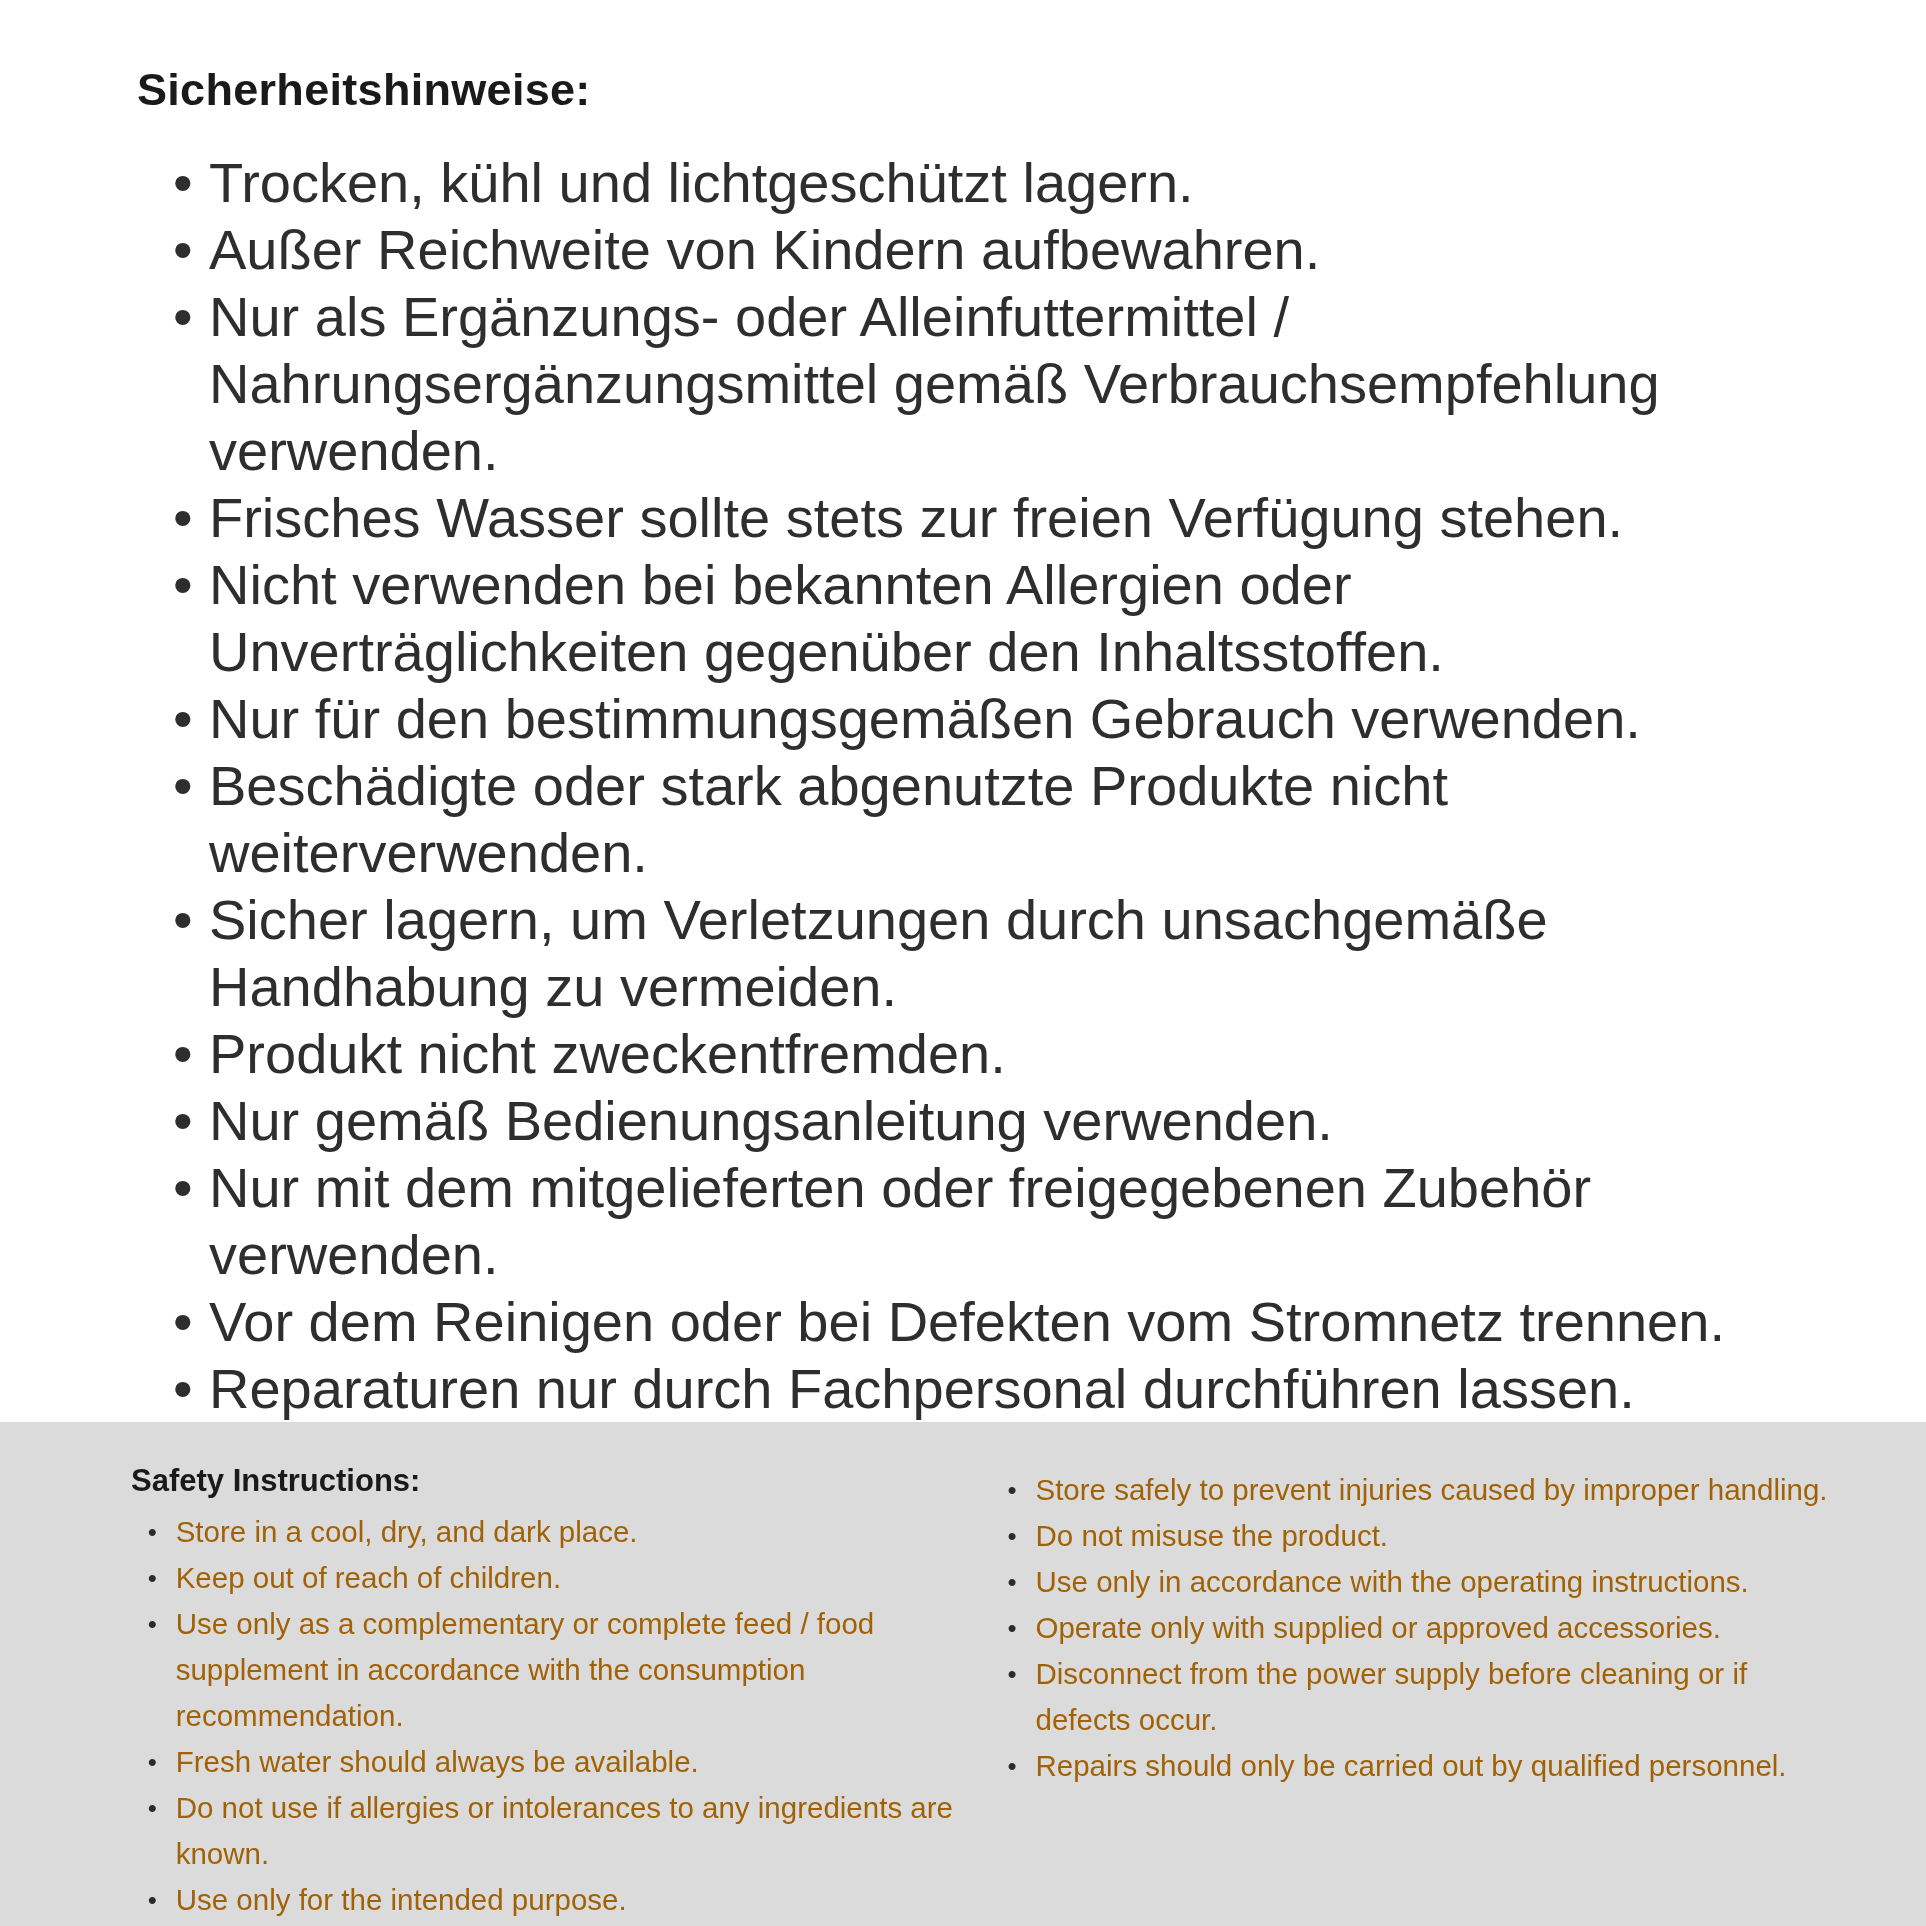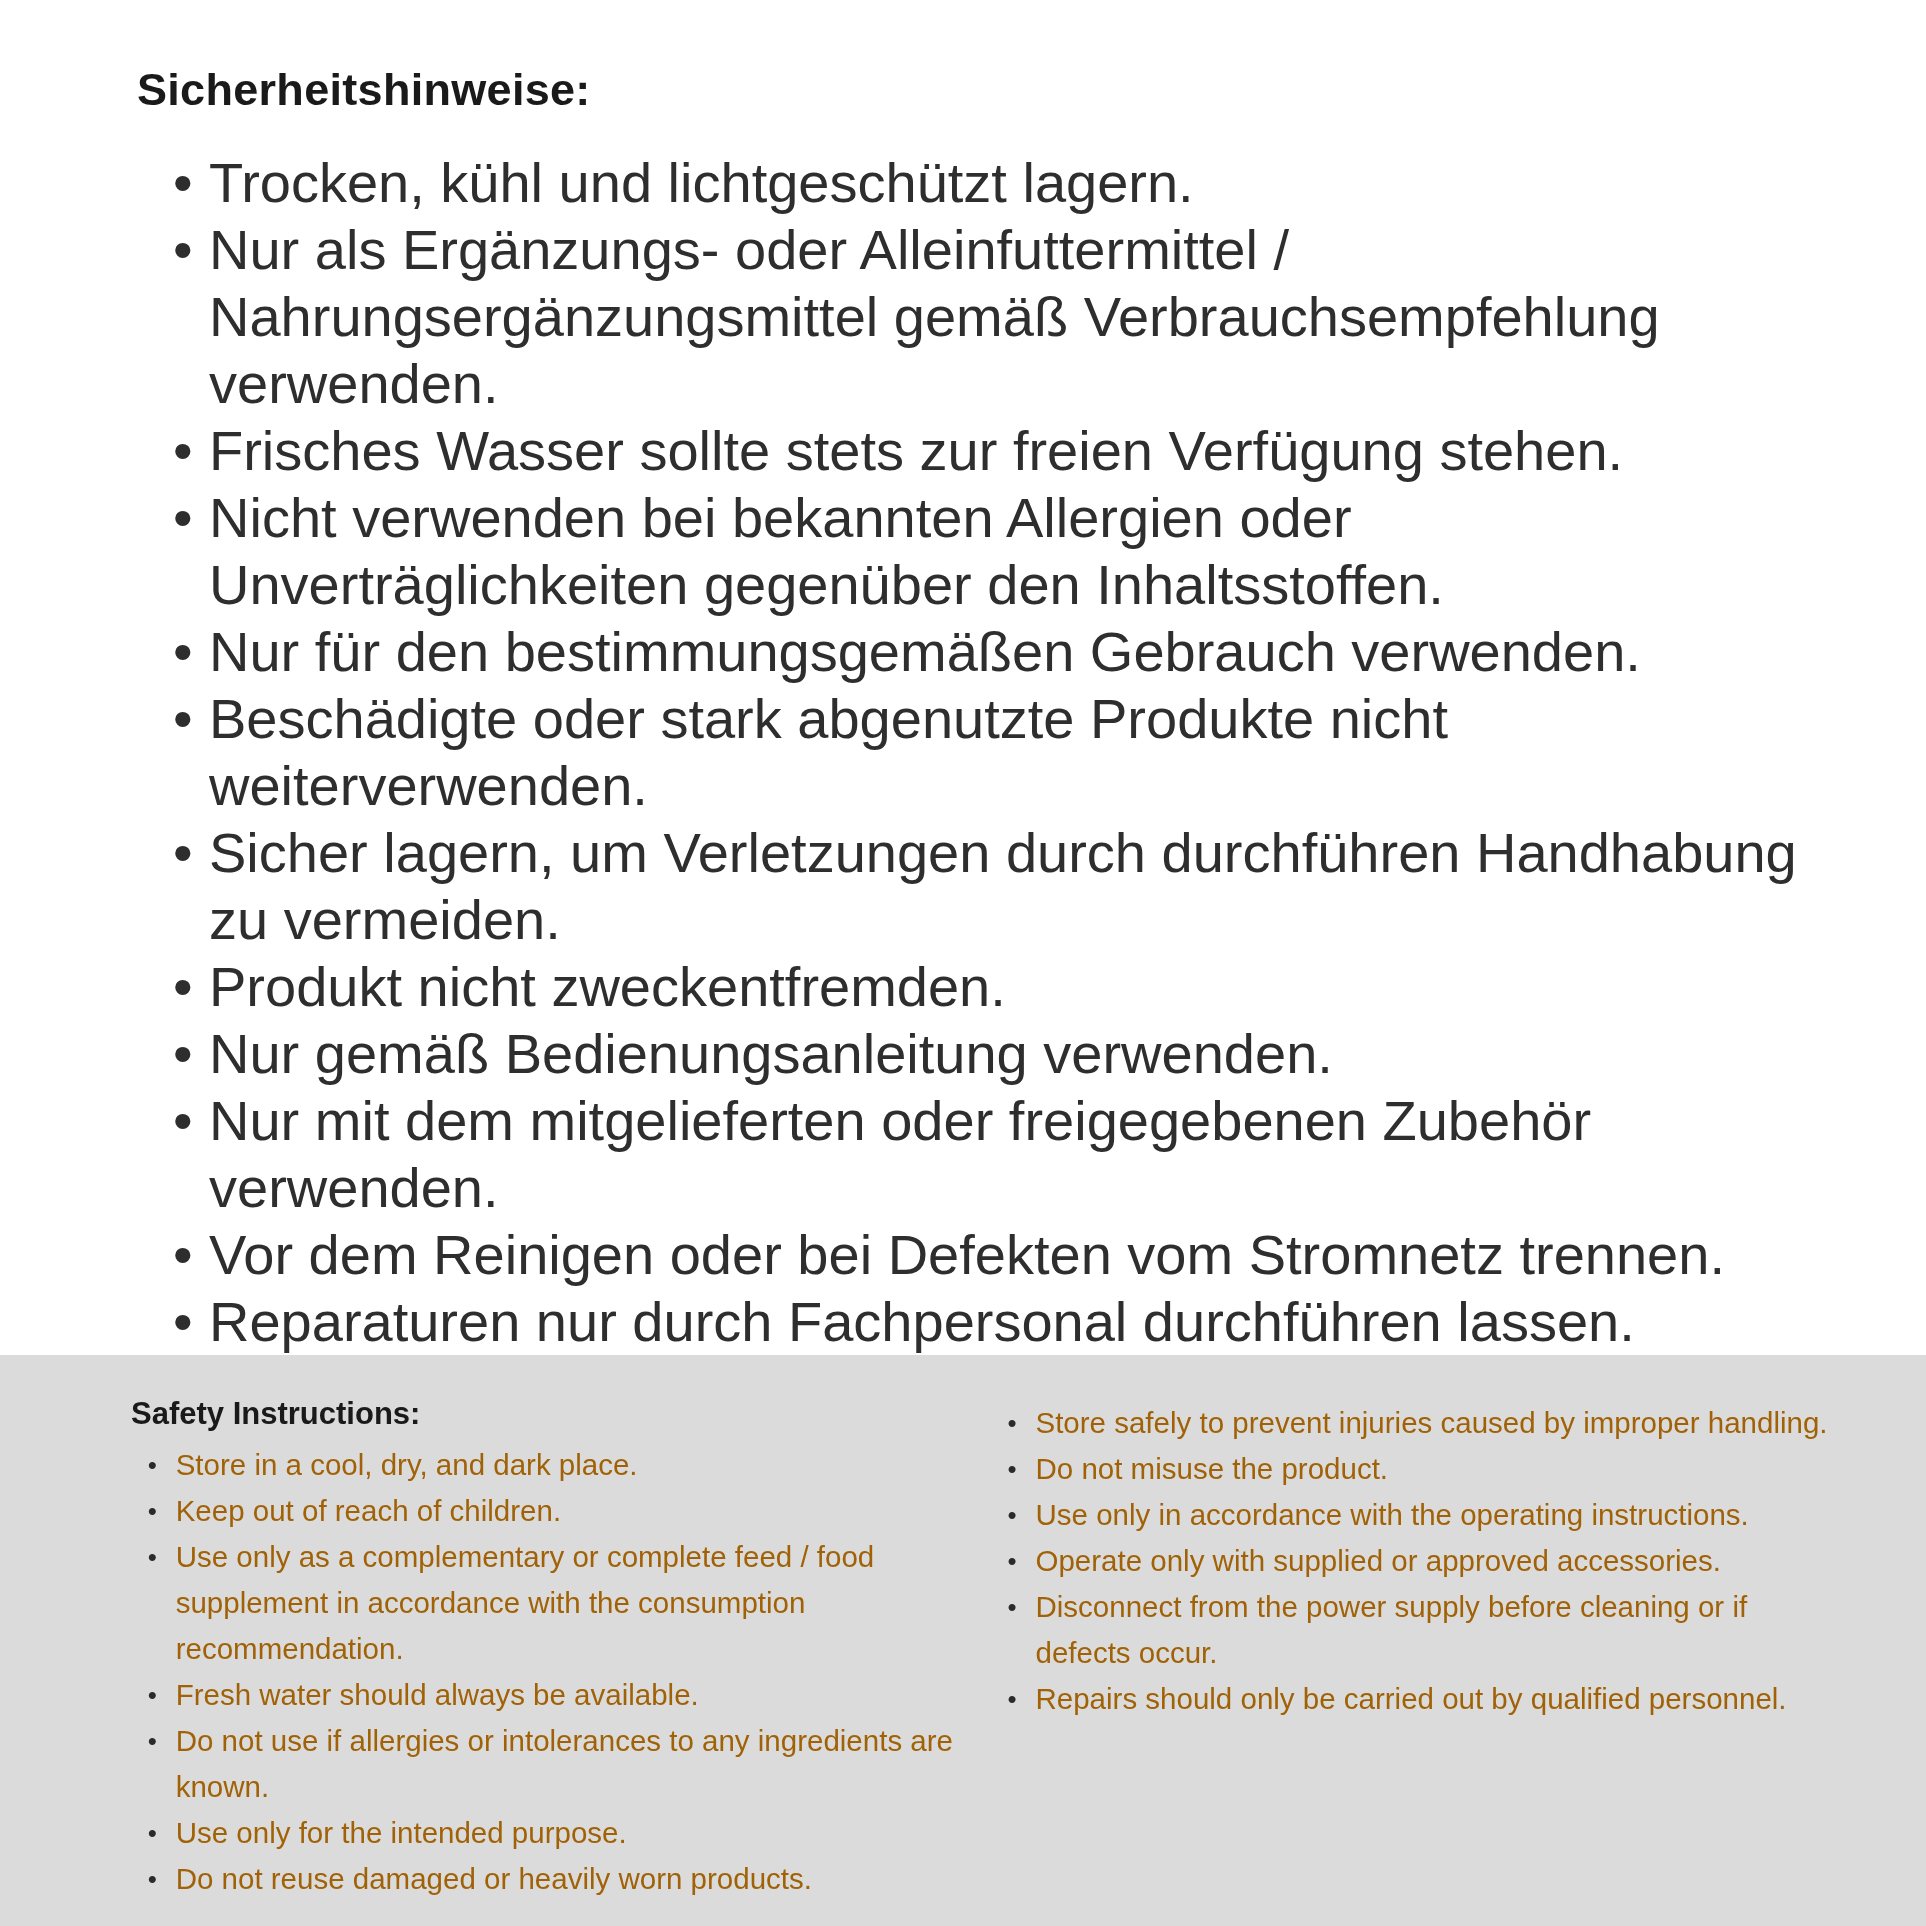--- a/index.html
+++ b/index.html
@@ -86,26 +86,27 @@
 </style>
 </head>
 <body>
 
 <div class="page">
 
   <section class="german-section">
     <h1 class="german-title">Sicherheitshinweise:</h1>
     <ul class="german-list">
       <li>Trocken, kühl und lichtgeschützt lagern.</li>
+      <li>Außer Reichweite von Kindern aufbewahren.</li>
       <li>Nur als Ergänzungs- oder Alleinfuttermittel / Nahrungsergänzungsmittel gemäß Verbrauchsempfehlung verwenden.</li>
       <li>Frisches Wasser sollte stets zur freien Verfügung stehen.</li>
       <li>Nicht verwenden bei bekannten Allergien oder Unverträglichkeiten gegenüber den Inhaltsstoffen.</li>
       <li>Nur für den bestimmungsgemäßen Gebrauch verwenden.</li>
       <li>Beschädigte oder stark abgenutzte Produkte nicht weiterverwenden.</li>
-      <li>Sicher lagern, um Verletzungen durch durchführen Handhabung zu vermeiden.</li>
+      <li>Sicher lagern, um Verletzungen durch unsachgemäße Handhabung zu vermeiden.</li>
       <li>Produkt nicht zweckentfremden.</li>
       <li>Nur gemäß Bedienungsanleitung verwenden.</li>
       <li>Nur mit dem mitgelieferten oder freigegebenen Zubehör verwenden.</li>
       <li>Vor dem Reinigen oder bei Defekten vom Stromnetz trennen.</li>
       <li>Reparaturen nur durch Fachpersonal durchführen lassen.</li>
     </ul>
   </section>
 
   <section class="english-section">
     <div class="english-col english-col-left">

